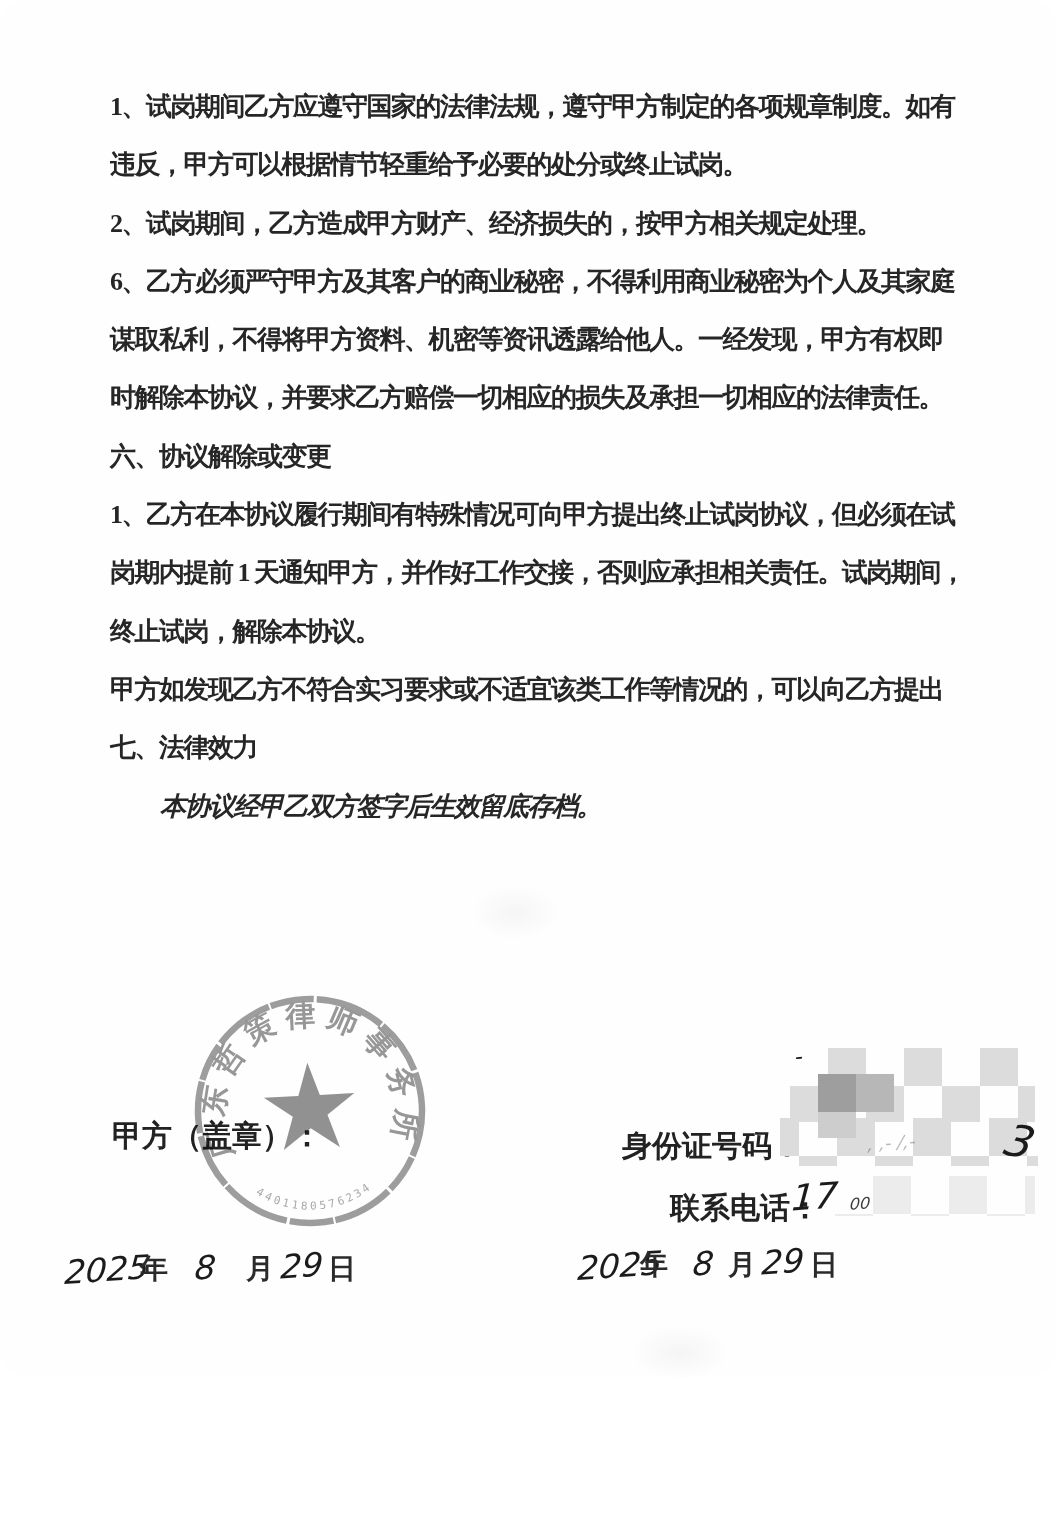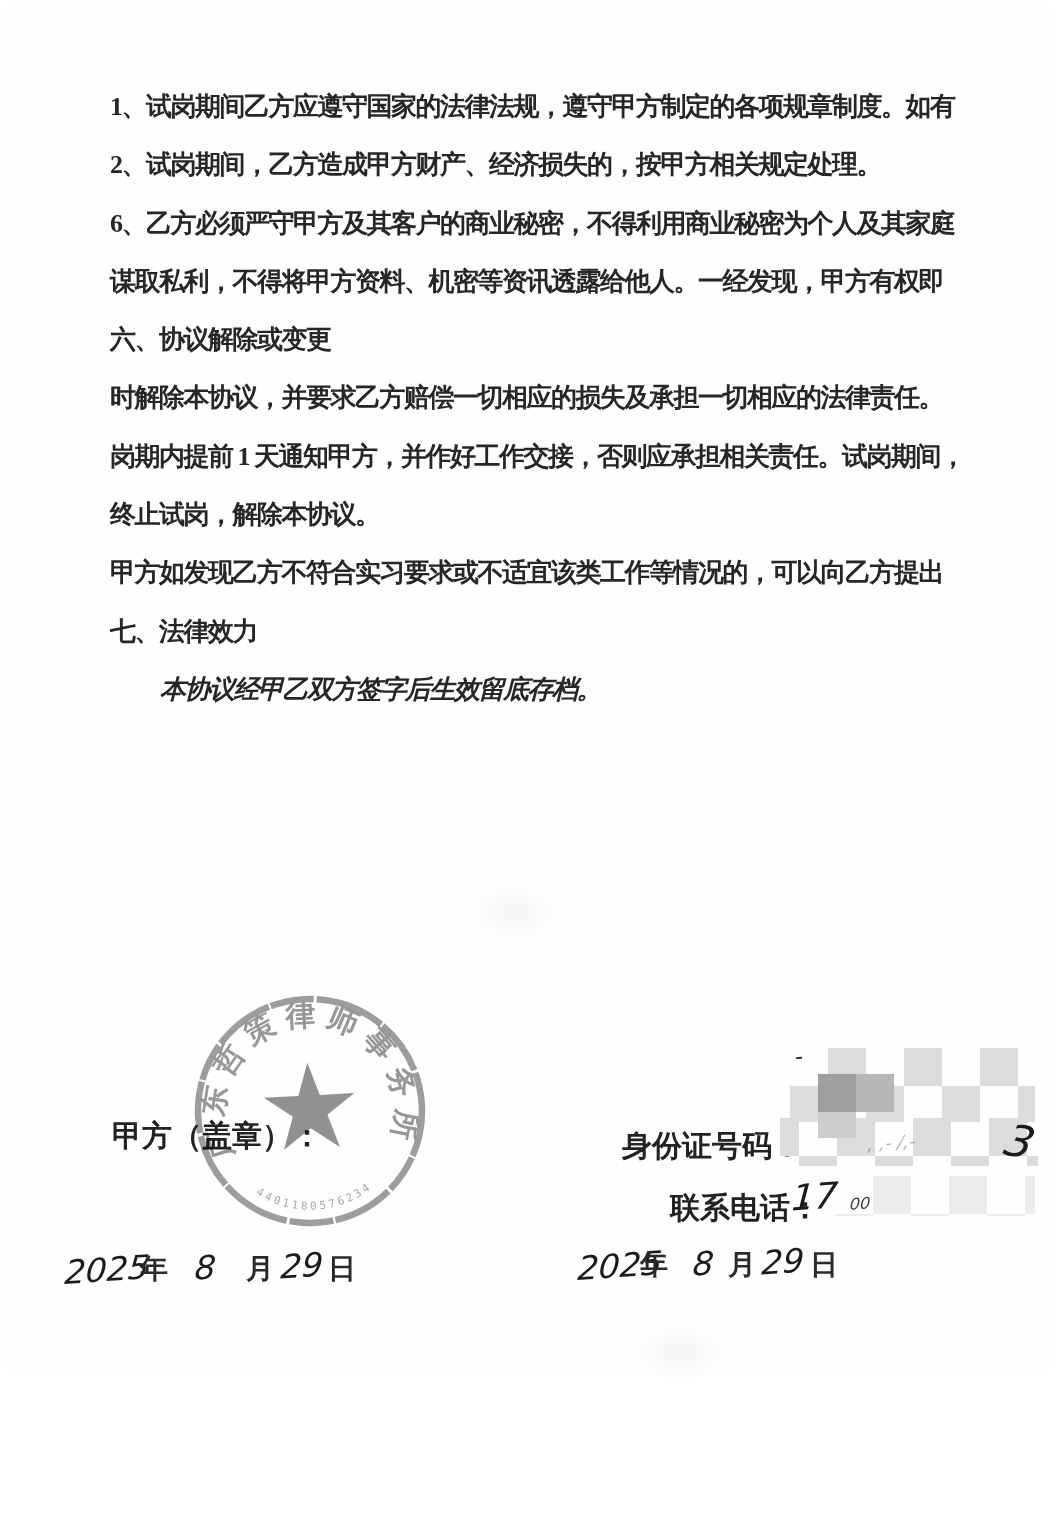--- a/index.html
+++ b/index.html
@@ -102,25 +102,27 @@
     border-radius:50%;
   }
 </style>
 </head>
 <body>
 
 <div class="page">
 
   <div class="body-text">
     <div class="line">1、试岗期间乙方应遵守国家的法律法规，遵守甲方制定的各项规章制度。如有</div>
+    <div class="line">违反，甲方可以根据情节轻重给予必要的处分或终止试岗。</div>
     <div class="line">2、试岗期间，乙方造成甲方财产、经济损失的，按甲方相关规定处理。</div>
     <div class="line">6、乙方必须严守甲方及其客户的商业秘密，不得利用商业秘密为个人及其家庭</div>
     <div class="line">谋取私利，不得将甲方资料、机密等资讯透露给他人。一经发现，甲方有权即</div>
+    <div class="line">时解除本协议，并要求乙方赔偿一切相应的损失及承担一切相应的法律责任。</div>
     <div class="line">六、协议解除或变更</div>
-    <div class="line">时解除本协议，并要求乙方赔偿一切相应的损失及承担一切相应的法律责任。</div>
+    <div class="line">1、乙方在本协议履行期间有特殊情况可向甲方提出终止试岗协议，但必须在试</div>
     <div class="line">岗期内提前 1 天通知甲方，并作好工作交接，否则应承担相关责任。试岗期间，</div>
     <div class="line">终止试岗，解除本协议。</div>
     <div class="line">甲方如发现乙方不符合实习要求或不适宜该类工作等情况的，可以向乙方提出</div>
     <div class="line">七、法律效力</div>
     <div class="line indent">本协议经甲乙双方签字后生效留底存档。</div>
   </div>
 
   <div class="smudge" style="left:470px;top:885px;width:90px;height:55px;"></div>
   <div class="smudge" style="left:630px;top:1325px;width:100px;height:55px;"></div>
 

